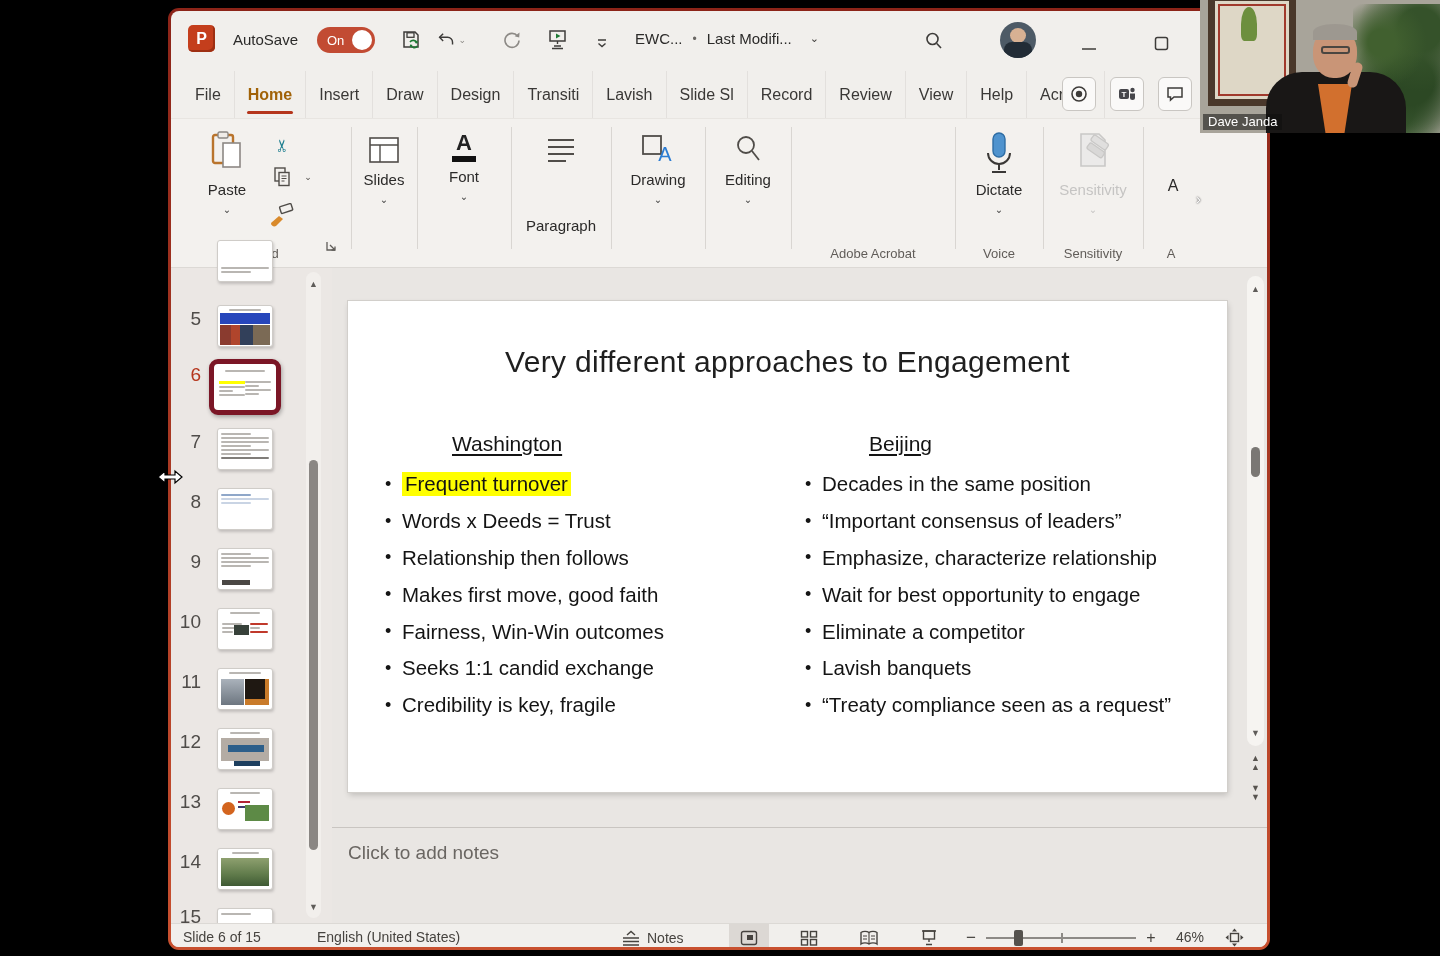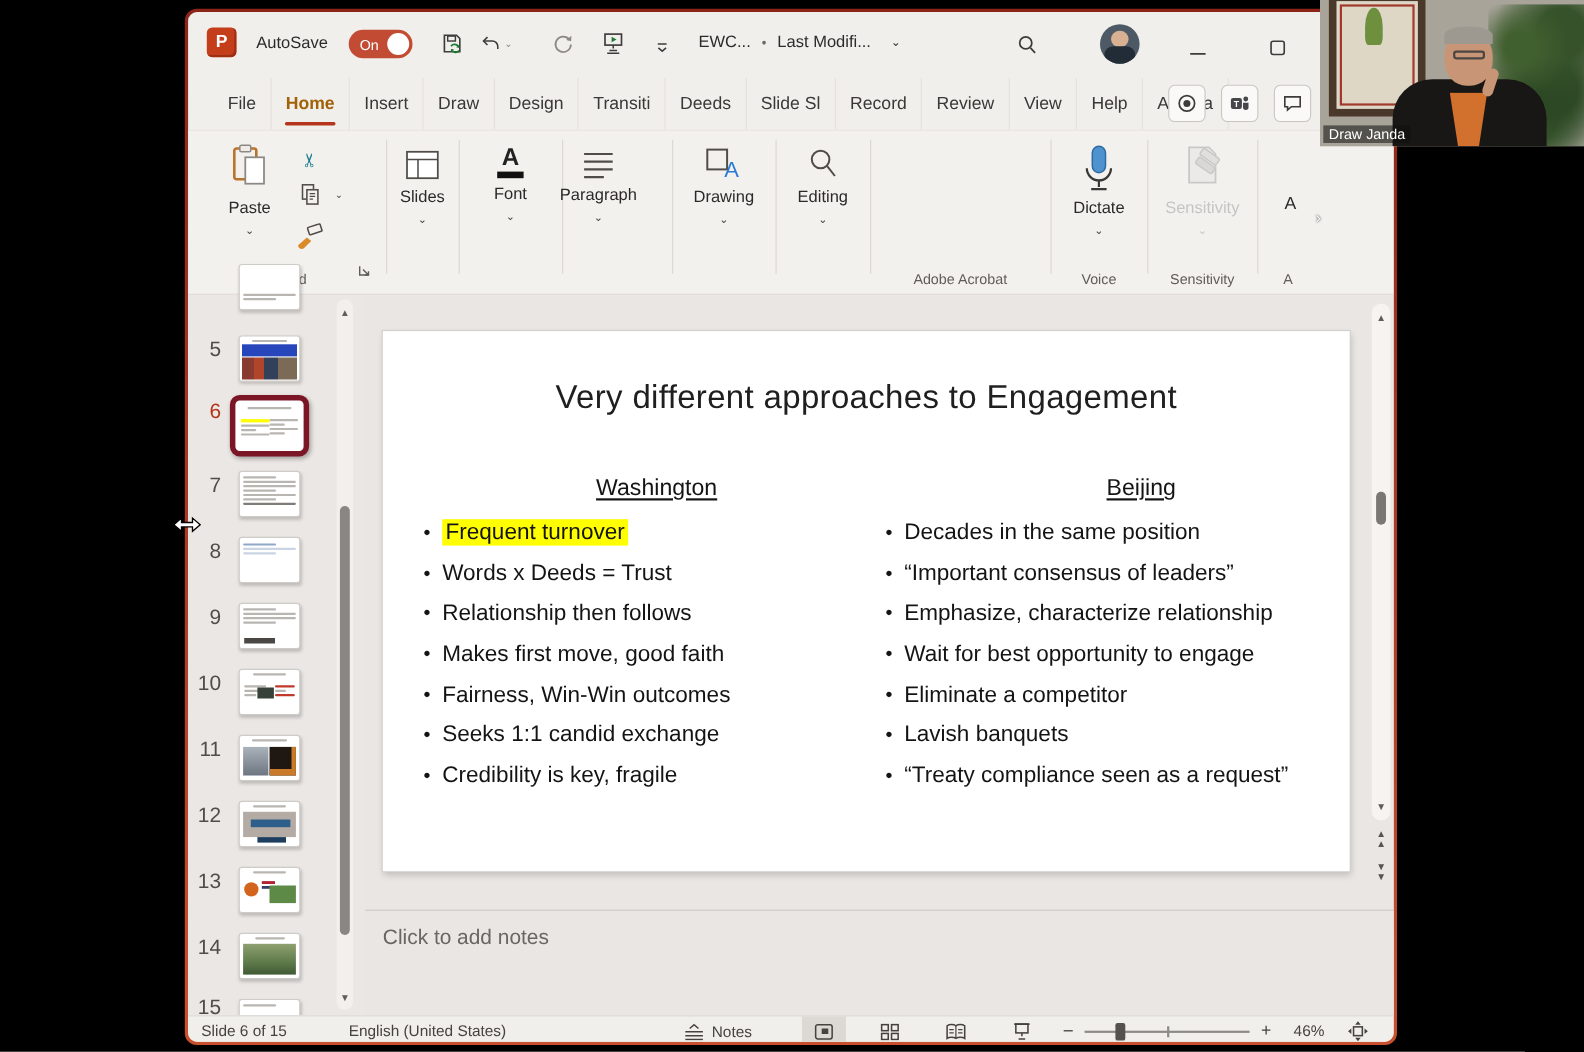--- a/index.html
+++ b/index.html
@@ -29,21 +29,21 @@
   .qat{width:30px;height:28px;display:flex;align-items:center;justify-content:center;color:#3e3c3a;}
   .doc-title{left:464px;top:19px;font-size:15px;color:#2b2a29;display:flex;gap:10px;align-items:center;white-space:nowrap;}
   .doc-title .dot{color:#6a6764;font-size:12px;}
   .doc-title .chev{font-size:11px;color:#3e3c3a;margin-left:8px;}
   .avatar{left:829px;top:11px;width:36px;height:36px;border-radius:50%;background:#4d5a66;overflow:hidden;}
   .avatar .head{position:absolute;left:10px;top:6px;width:16px;height:15px;border-radius:50%;background:#d8b193;}
   .avatar .body{position:absolute;left:4px;top:20px;width:28px;height:18px;border-radius:8px 8px 0 0;background:#222c36;}
   .winbtn{width:30px;height:24px;display:flex;align-items:center;justify-content:center;color:#3e3c3a;}
 
   
-  .tabrow{position:relative;height:47px;display:flex;align-items:stretch;padding-left:22px;font-size:16px;color:#3a3836;}
+  .tabrow{position:relative;height:47px;display:flex;align-items:stretch;padding-left:10px;font-size:16px;color:#3a3836;}
   .tab{position:relative;padding:0 13px;display:flex;align-items:center;border-right:1px solid #e3e0dd;white-space:nowrap;}
   .tab:first-child{border-left:1px solid transparent;}
   .tab.active{font-weight:bold;color:#a16207;}
   .tab.active::after{content:"";position:absolute;left:12px;right:12px;bottom:4px;height:3px;border-radius:2px;background:var(--accent);}
   .tab-side-btn{position:absolute;top:6px;width:34px;height:34px;border:1px solid #c9c6c2;border-radius:6px;
     background:#faf9f8;display:flex;align-items:center;justify-content:center;color:#3e3c3a;}
 
   
   .ribbon{position:relative;height:150px;background:#f3f1ee;border-top:1px solid #e8e5e1;border-bottom:1px solid #dcd9d5;}
   .rdiv{position:absolute;top:8px;height:122px;width:1px;background:#d9d6d2;}
@@ -76,21 +76,21 @@
   .ln{height:2px;background:#b9b6b2;margin:2px 3px;border-radius:1px;}
   .ln.s{width:55%;}
   .panel-scroll{position:absolute;left:135px;top:4px;width:15px;height:646px;background:#f2efec;border-radius:8px;}
   .panel-scroll .thumbbar{position:absolute;left:3px;top:188px;width:9px;height:390px;background:#8a8683;border-radius:5px;}
   .arrow-glyph{position:absolute;left:0;width:15px;text-align:center;font-size:9px;color:#5f5c59;line-height:10px;}
 
   
   .slide-canvas{position:absolute;left:16px;top:33px;width:879px;height:491px;background:#fff;
     box-shadow:0 0 0 1px #d2cfcb,1px 3px 6px rgba(0,0,0,.18);}
   .slide-title{position:absolute;top:44px;left:0;width:100%;text-align:center;font-size:30px;font-weight:300;color:#1f1f1f;letter-spacing:.3px;}
-  .col-head{position:absolute;top:131px;width:200px;text-align:right;font-size:21px;color:#141414;text-decoration:underline;text-underline-offset:3px;}
+  .col-head{position:absolute;top:131px;width:200px;text-align:left;font-size:21px;color:#141414;text-decoration:underline;text-underline-offset:3px;}
   .col-head.left{left:104px;} .col-head.right{left:521px;}
   .blist{position:absolute;top:165px;}
   .blist.left{left:37px;} .blist.right{left:457px;}
   .bl{display:flex;height:36.8px;align-items:center;font-size:20.5px;color:#141414;white-space:nowrap;}
   .bl .dot{width:17px;font-size:18px;}
   .hl{background:var(--highlight);padding:0 3px;}
 
   
   .v-scroll{position:absolute;left:915px;top:8px;width:17px;height:470px;background:#f6f4f1;border-radius:9px;}
   .v-scroll .vthumb{position:absolute;left:4px;top:171px;width:9px;height:30px;background:#7a7774;border-radius:5px;}
@@ -244,21 +244,21 @@
       <div class="tab">
             <span>Draw</span>
           </div>
       <div class="tab">
             <span>Design</span>
           </div>
       <div class="tab">
             <span>Transiti</span>
           </div>
       <div class="tab">
-            <span>Deeds</span>
+            <span>Lavish</span>
           </div>
       <div class="tab">
             <span>Slide Sl</span>
           </div>
       <div class="tab">
             <span>Record</span>
           </div>
       <div class="tab">
             <span>Review</span>
           </div>
@@ -345,21 +345,21 @@
       <div class="cgroup" style="left:246px;width:94px;">
         <div class="icon-box" style="margin-top:13px;flex-direction:column;">
           <span class="font-A">A</span>
           <span class="font-bar"></span>
         </div>
         <span class="glabel">Font</span>
         <span class="gchev">⌄</span>
       </div>
       <div class="rdiv" style="left:340px;"></div>
 
-      <div class="cgroup" style="left:323px;width:100px;">
+      <div class="cgroup" style="left:340px;width:100px;gap:48px;">
         <div class="icon-box" style="margin-top:18px;">
           <svg width="32" height="26" viewBox="0 0 32 26">
             <path d="M3 3 h26 M3 10 h26 M3 17 h26 M3 24 h18" stroke="#504d49" stroke-width="2"></path>
           </svg>
         </div>
         <span class="glabel">Paragraph</span>
         <span class="gchev">⌄</span>
       </div>
       <div class="rdiv" style="left:440px;"></div>
 
@@ -687,21 +687,21 @@
         <div class="pane"></div>
         <div class="leaf"></div>
       </div>
     <div class="fabs plant1"></div>
     <div class="fabs suit1"></div>
     <div class="fabs shirt1"></div>
     <div class="fabs head1"></div>
     <div class="fabs hair1"></div>
     <div class="fabs glasses1"></div>
     <div class="fabs hand1"></div>
-    <div class="name">Draw Janda</div>
+    <div class="name">Dave Janda</div>
   </div>
 
 
   <div class="collapse-chev">›</div>
 
   <div class="cursor">
     <svg width="28" height="18" viewBox="0 0 28 18">
       <path d="M2 9 l7 -6 v4 h10 v-4 l7 6 -7 6 v-4 H9 v4 z" fill="#fff" stroke="#000" stroke-width="1.2"></path>
     </svg>
   </div>

